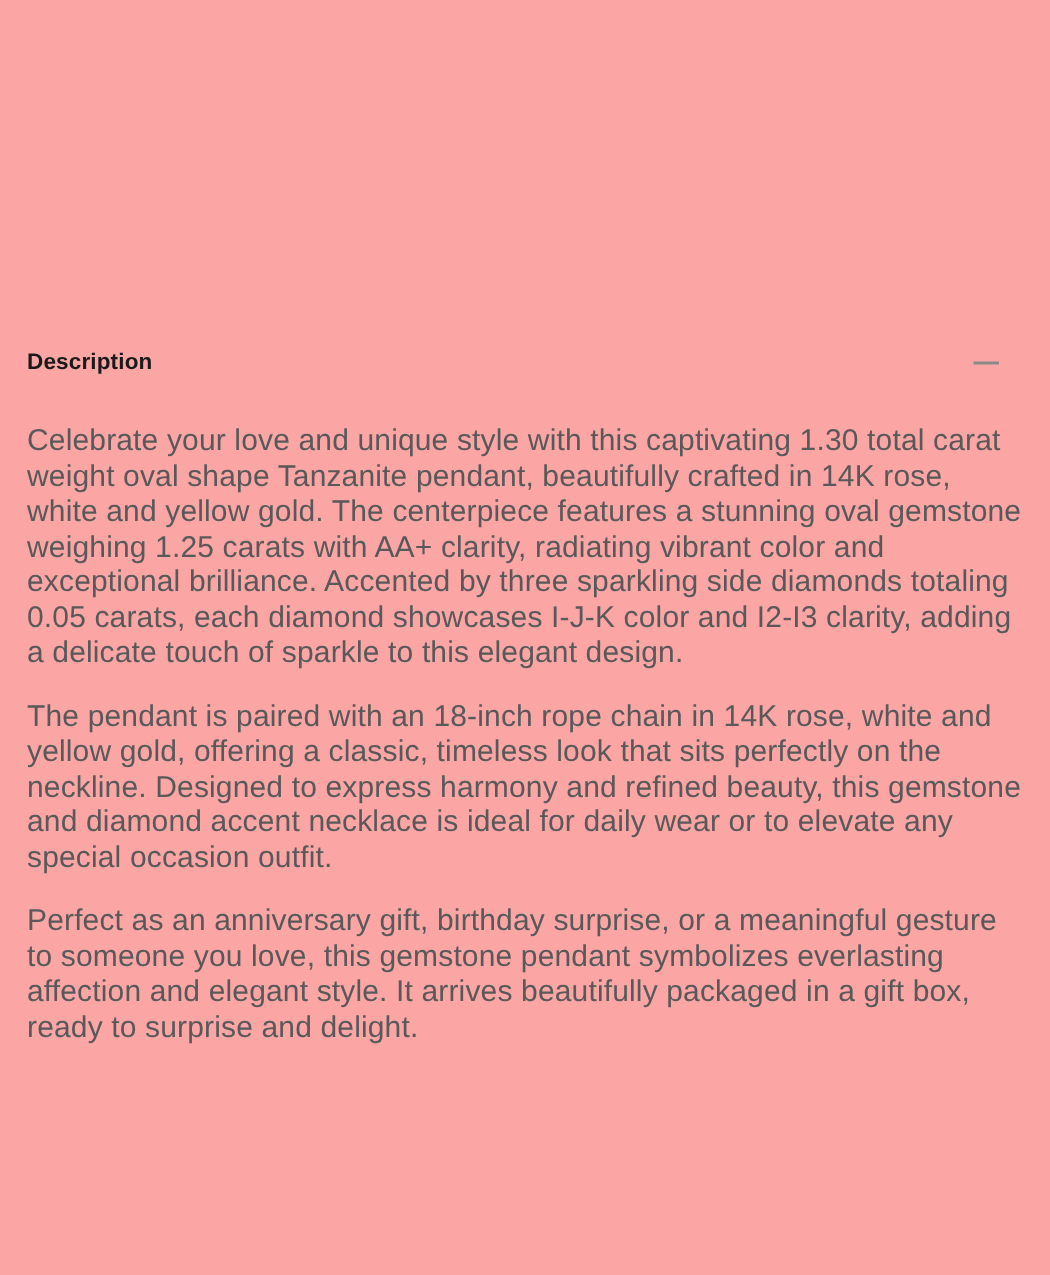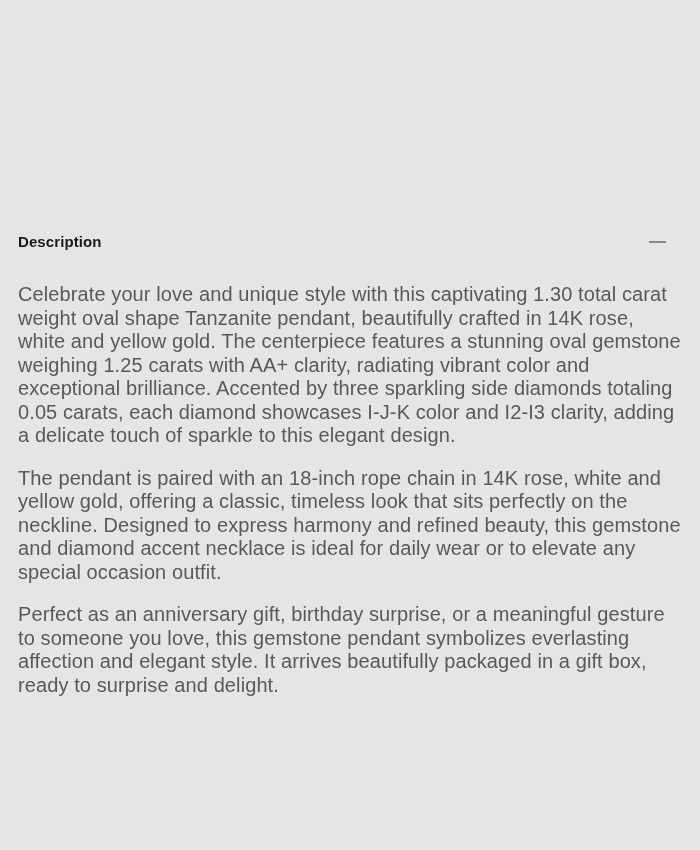--- a/index.html
+++ b/index.html
@@ -11,21 +11,21 @@
   body {
     width: 700px;
     height: 850px;
     overflow: hidden;
     font-family: "Liberation Sans", sans-serif;
     -webkit-font-smoothing: antialiased;
   }
   .page {
     width: 700px;
     height: 850px;
-    background: #e5e5e5;
+    background: #fca5a5;
   }
   .accordion {
     padding: 230px 18px 0 18px;
   }
   .accordion-header {
     display: flex;
     justify-content: space-between;
     align-items: center;
     margin-bottom: 29px;
     cursor: pointer;

